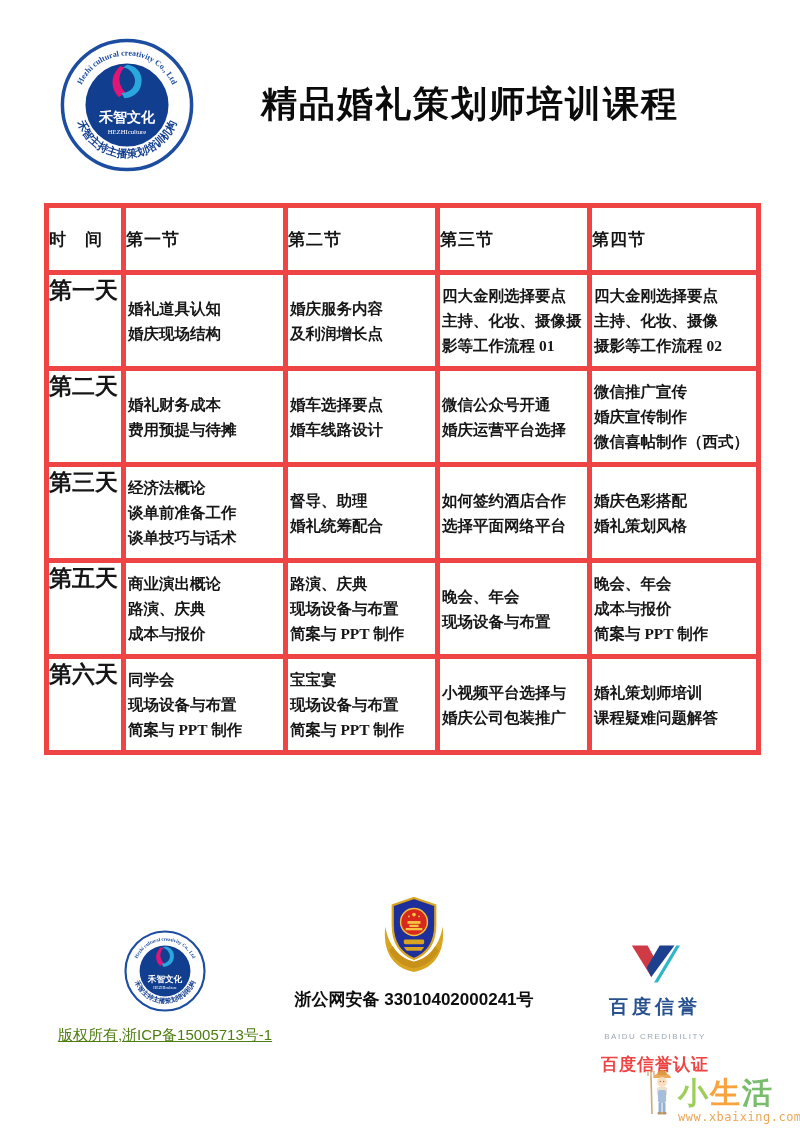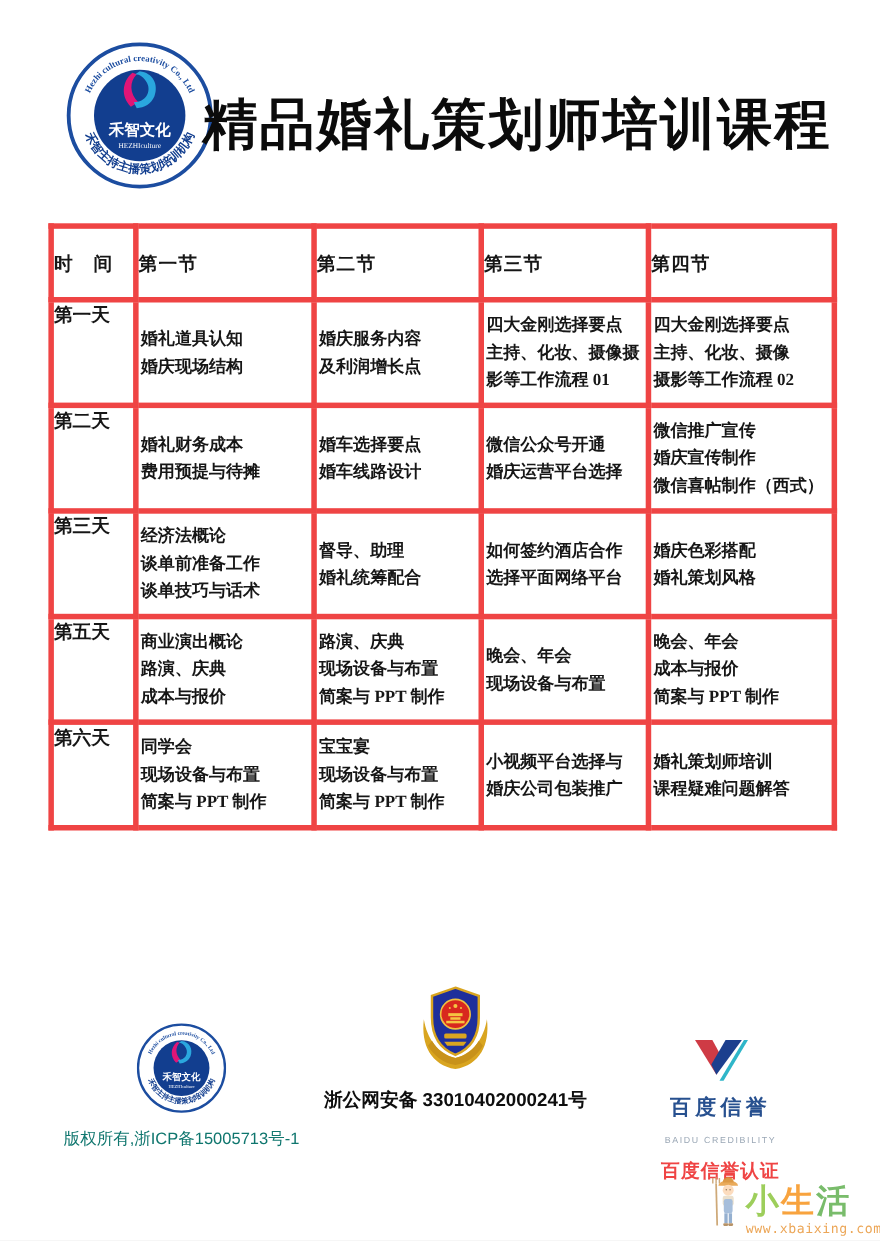--- a/index.html
+++ b/index.html
@@ -7,50 +7,50 @@
   #page {
     position:relative; width:800px; height:1128px; margin:0 auto;
     background:#ffffff; overflow:hidden;
     font-family:"Liberation Serif","DejaVu Serif",serif;
   }
 
   
   .header-logo { position:absolute; left:60px; top:38px; width:134px; height:134px; }
   .page-title {
     position:absolute; left:170px; top:80px; width:600px;
-    text-align:center; font-size:50px; font-weight:bold; letter-spacing:2px;
+    text-align:center; font-size:36px; font-weight:bold; letter-spacing:2px;
     color:#0b0b0b; font-family:"Liberation Serif","DejaVu Serif",serif;
     white-space:nowrap;
   }
 
   
   table.course-table {
     position:absolute; left:44px; top:203px; width:712px;
     border-collapse:collapse; table-layout:fixed; color:#161616;
   }
   .course-table th, .course-table td { border:5px solid #ef4444; text-align:left; }
   .course-table thead tr { height:67px; }
   .course-table tbody tr { height:96px; }
   .course-table th { font-size:17px; font-weight:600; letter-spacing:1px; }
-  td.day { font-size:17px; font-weight:600; vertical-align:top; }
+  td.day { font-size:23px; font-weight:600; vertical-align:top; }
   td.cell {
     font-size:15.5px; font-weight:600; vertical-align:middle;
     white-space:pre-line; line-height:25px; padding:4px 2px;
   }
 
   
   .footer-col { position:absolute; display:flex; flex-direction:column; align-items:center; }
   .footer-left   { left:55px;  top:930px; width:220px; }
   .footer-center { left:304px; top:892px; width:220px;text-align:right; }
   .footer-right  { left:585px; top:940px; width:140px; }
 
   .footer-logo { width:82px; height:82px; }
   .copyright-text {
     margin-top:14px; font-family:"Liberation Sans","DejaVu Sans",sans-serif;
-    font-size:15px; color:#0f766e; white-space:nowrap;
+    font-size:15px; color:#4d7c0f; white-space:nowrap;text-decoration:underline;
   }
   .badge-icon { width:74px; height:84px; }
   .police-text {
     margin-top:12px; font-family:"Liberation Sans","DejaVu Sans",sans-serif;
     font-size:17px; font-weight:bold; color:#0e0e0e; white-space:nowrap;
   }
   .baidu-v { width:60px; height:50px; }
   .baidu-name-cn {
     margin-top:4px; font-family:"Liberation Sans","DejaVu Sans",sans-serif;
     font-size:19px; color:#27508f; letter-spacing:4px; font-weight:700;

